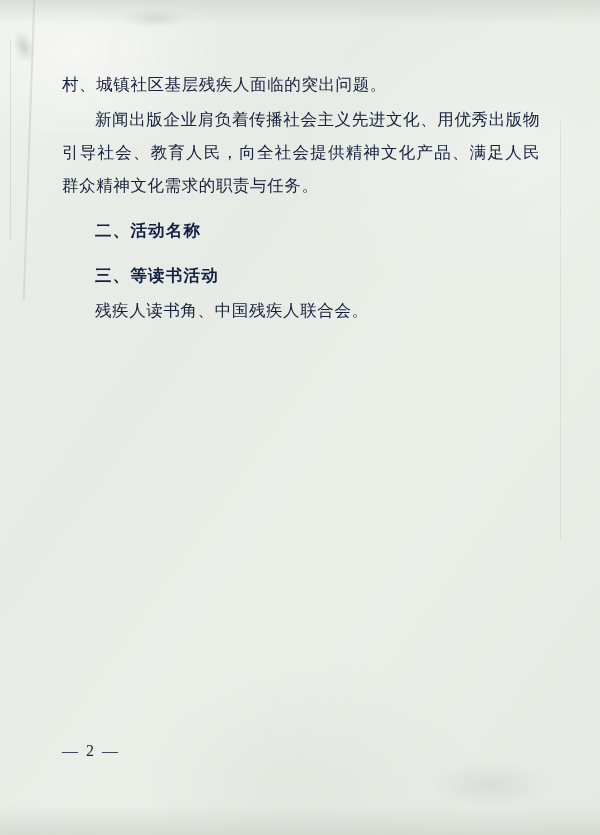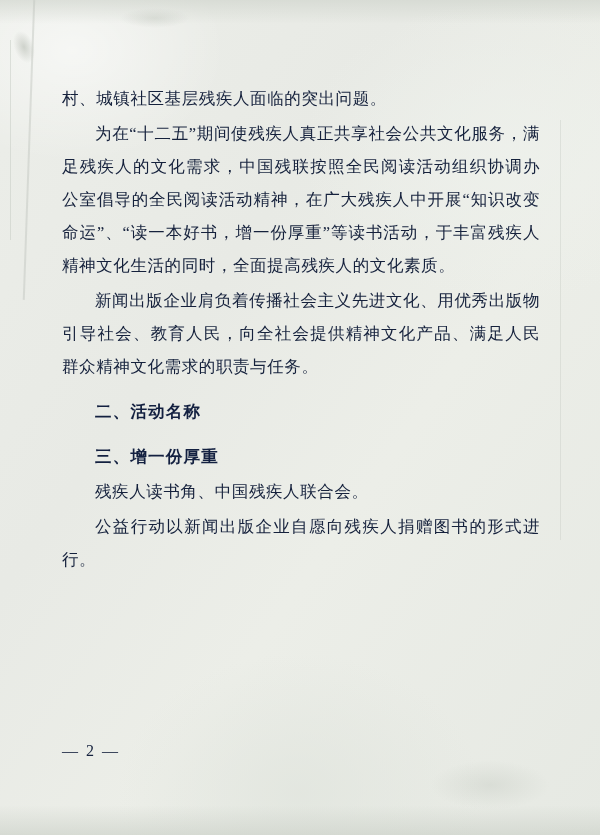--- a/index.html
+++ b/index.html
@@ -40,21 +40,21 @@
     border-radius: 50%;
     pointer-events: none;
   }
   .blotch.b1 { left: 14px; top: 30px; width: 20px; height: 34px; background: radial-gradient(ellipse at center, rgba(176,182,172,0.55), rgba(176,182,172,0) 70%); transform: rotate(-20deg); }
   .blotch.b2 { left: 120px; top: 8px; width: 70px; height: 20px; background: radial-gradient(ellipse at center, rgba(198,203,195,0.5), rgba(198,203,195,0) 70%); }
   .blotch.b3 { left: 430px; top: 760px; width: 120px; height: 50px; background: radial-gradient(ellipse at center, rgba(200,205,197,0.45), rgba(200,205,197,0) 70%); }
 
   #text-body {
     position: absolute;
     left: 62px;
-    top: 82px;
+    top: 68px;
     width: 478px;
   }
   p.para {
     margin: 0 0 2px 0;
     font-size: 16.5px;
     line-height: 33px;
     letter-spacing: 0.6px;
     color: #15213c;
     text-align: justify;
     text-justify: inter-ideograph;
@@ -91,22 +91,20 @@
   <div class="streak s1"></div>
   <div class="streak s2"></div>
   <div class="streak s3"></div>
   <div class="blotch b1"></div>
   <div class="blotch b2"></div>
   <div class="blotch b3"></div>
   <div class="streak s4"></div>
 
   <div id="text-body">
     <p class="para">村、城镇社区基层残疾人面临的突出问题。</p>
-    <p class="para indent">为在“十二五”期间使残疾人真正共享社会公共文化服务，满足残疾人的文化需求，中国残联按照全民阅读活动组织协调办公室倡导的全民阅读活动精神，在广大残疾人中开展“知识改变命运”、“读一本好书，增一份厚重”等读书活动，于丰富残疾人精神文化生活的同时，全面提高残疾人的文化素质。</p>
     <p class="para indent">新闻出版企业肩负着传播社会主义先进文化、用优秀出版物引导社会、教育人民，向全社会提供精神文化产品、满足人民群众精神文化需求的职责与任务。</p>
     <p class="heading">二、活动名称</p>
-    <p class="heading">三、增一份厚重</p>
+    <p class="heading">三、等读书活动</p>
     <p class="para indent">残疾人读书角、中国残疾人联合会。</p>
-    <p class="para indent">公益行动以新闻出版企业自愿向残疾人捐赠图书的形式进行。</p>
   </div>
 
   <div id="page-number">— 2 —</div>
 </div>
 
 </body></html>

